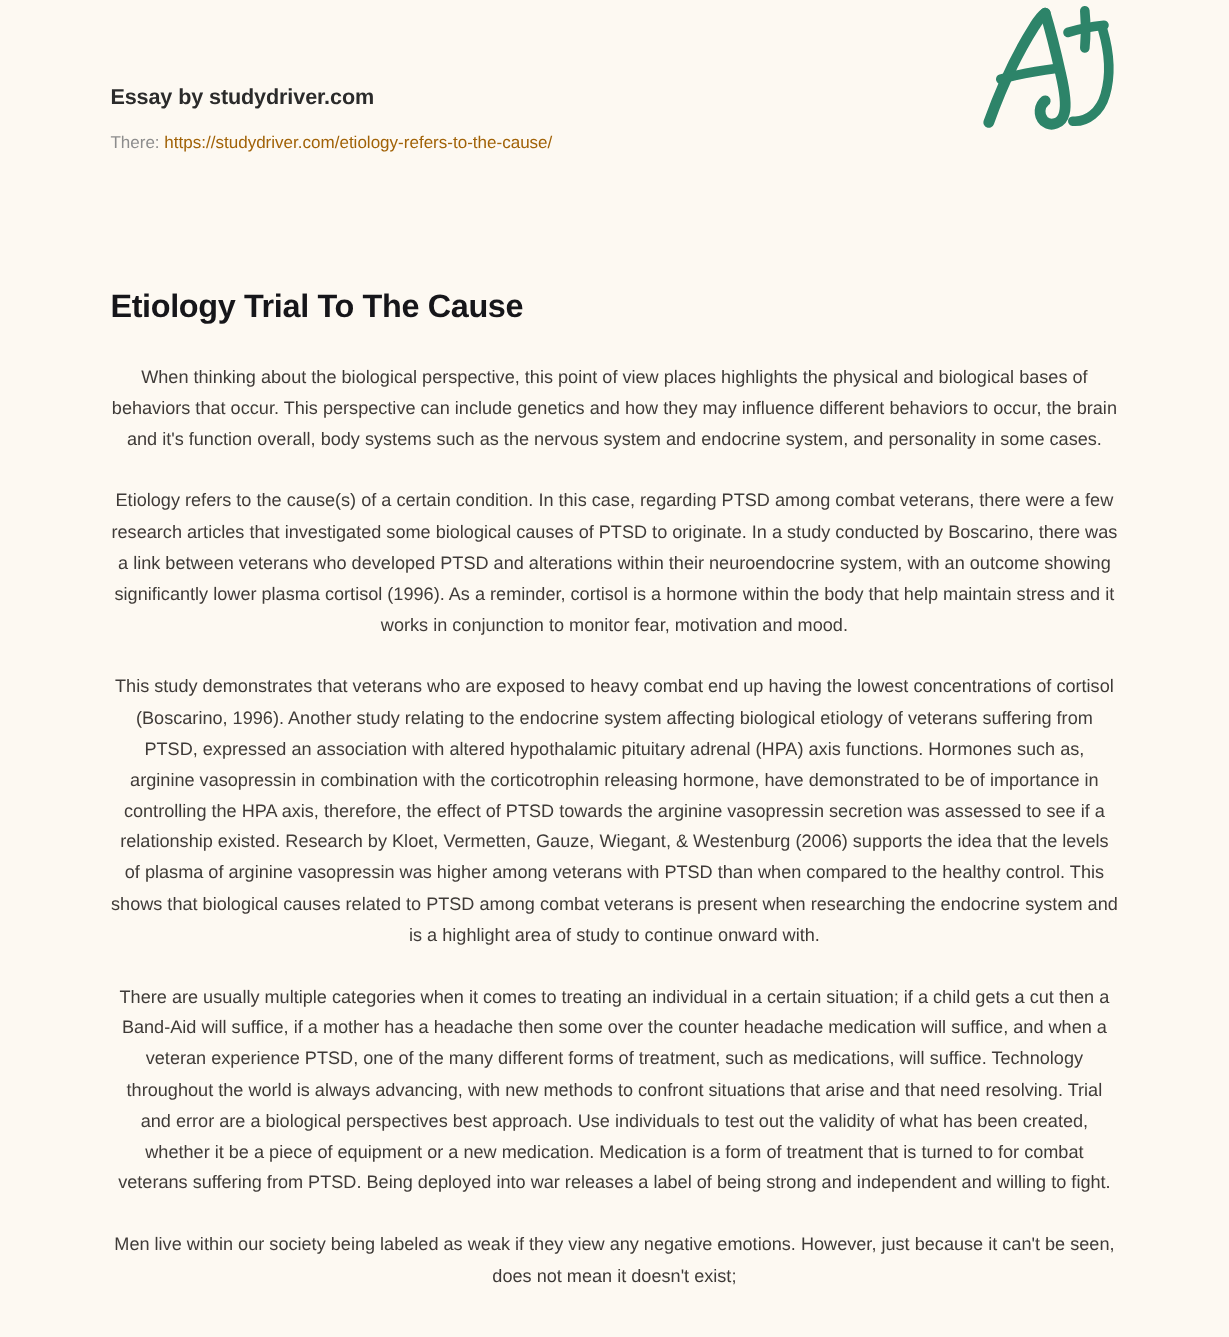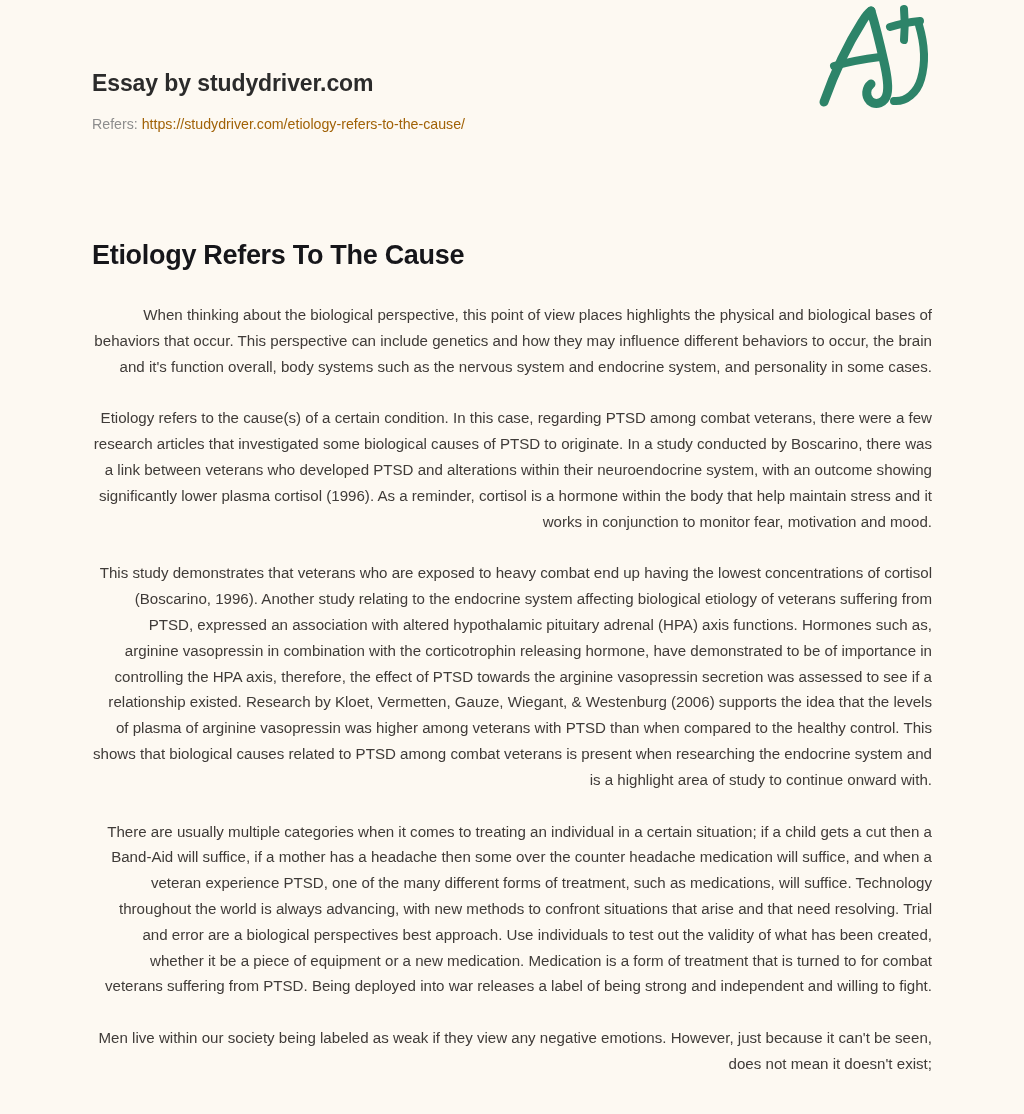--- a/index.html
+++ b/index.html
@@ -23,21 +23,21 @@
   }
 
   
   .header {
     position: relative;
     padding-top: 72px;
     height: 152px;
     box-sizing: border-box;
   }
   .brand-title {
-    font-size: 23px;
+    font-size: 18px;
     font-weight: bold;
     color: #2b2b2b;
     letter-spacing: -0.1px;
     line-height: 1;
     margin: 0;
   }
   .source-line {
     margin-top: 22px;
     font-size: 14.2px;
     line-height: 1;
@@ -76,36 +76,36 @@
 
   
   .article {
     padding-top: 31px;
   }
   .article p {
     margin: 0 0 26px 0;
     font-size: 15.1px;
     line-height: 25.8px;
     color: #3f3b38;
-    text-align: right;
+    text-align: center;
     max-width: 845px;
   }
   .article p:last-child {
     margin-bottom: 0;
   }
 </style>
 </head>
 <body>
 
 <div class="page">
 
   <div class="header">
     <h1 class="brand-title">Essay by studydriver.com</h1>
     <div class="source-line">
-      <span class="source-label">Refers:</span>
+      <span class="source-label">There:</span>
       <a class="source-url" href="#">https://studydriver.com/etiology-refers-to-the-cause/</a>
     </div>
 
     <div class="logo">
       <svg viewBox="0 0 132 118" xmlns="http://www.w3.org/2000/svg" aria-hidden="true">
         <g fill="none" stroke="#2d8469" stroke-linecap="round" stroke-linejoin="round">
 
           <path d="M20 106 C30 78 44 48 58 26 C61 21 64 17 67 15" stroke-width="9"></path>
 
           <path d="M67 15 C71 28 76 48 80 66 C83 79 85 90 83 98
@@ -116,21 +116,21 @@
           <path d="M86 31 C95 28 106 26 116 25" stroke-width="8"></path>
 
           <path d="M100 13 C101 23 101 34 100 44" stroke-width="8"></path>
 
           <path d="M115 29 C120 46 122 66 117 83 C113 97 102 106 90 105" stroke-width="8"></path>
         </g>
       </svg>
     </div>
   </div>
 
-  <h2 class="doc-title">Etiology Refers To The Cause</h2>
+  <h2 class="doc-title">Etiology Trial To The Cause</h2>
 
   <div class="article">
     <p>When thinking about the biological perspective, this point of view places highlights the physical and biological bases of behaviors that occur. This perspective can include genetics and how they may influence different behaviors to occur, the brain and it's function overall, body systems such as the nervous system and endocrine system, and personality in some cases.</p>
     <p>Etiology refers to the cause(s) of a certain condition. In this case, regarding PTSD among combat veterans, there were a few research articles that investigated some biological causes of PTSD to originate. In a study conducted by Boscarino, there was a link between veterans who developed PTSD and alterations within their neuroendocrine system, with an outcome showing significantly lower plasma cortisol (1996). As a reminder, cortisol is a hormone within the body that help maintain stress and it works in conjunction to monitor fear, motivation and mood.</p>
     <p>This study demonstrates that veterans who are exposed to heavy combat end up having the lowest concentrations of cortisol (Boscarino, 1996). Another study relating to the endocrine system affecting biological etiology of veterans suffering from PTSD, expressed an association with altered hypothalamic pituitary adrenal (HPA) axis functions. Hormones such as, arginine vasopressin in combination with the corticotrophin releasing hormone, have demonstrated to be of importance in controlling the HPA axis, therefore, the effect of PTSD towards the arginine vasopressin secretion was assessed to see if a relationship existed. Research by Kloet, Vermetten, Gauze, Wiegant, &amp; Westenburg (2006) supports the idea that the levels of plasma of arginine vasopressin was higher among veterans with PTSD than when compared to the healthy control. This shows that biological causes related to PTSD among combat veterans is present when researching the endocrine system and is a highlight area of study to continue onward with.</p>
     <p>There are usually multiple categories when it comes to treating an individual in a certain situation; if a child gets a cut then a Band-Aid will suffice, if a mother has a headache then some over the counter headache medication will suffice, and when a veteran experience PTSD, one of the many different forms of treatment, such as medications, will suffice. Technology throughout the world is always advancing, with new methods to confront situations that arise and that need resolving. Trial and error are a biological perspectives best approach. Use individuals to test out the validity of what has been created, whether it be a piece of equipment or a new medication. Medication is a form of treatment that is turned to for combat veterans suffering from PTSD. Being deployed into war releases a label of being strong and independent and willing to fight.</p>
     <p>Men live within our society being labeled as weak if they view any negative emotions. However, just because it can't be seen, does not mean it doesn't exist;</p>
   </div>
 
 </div>

